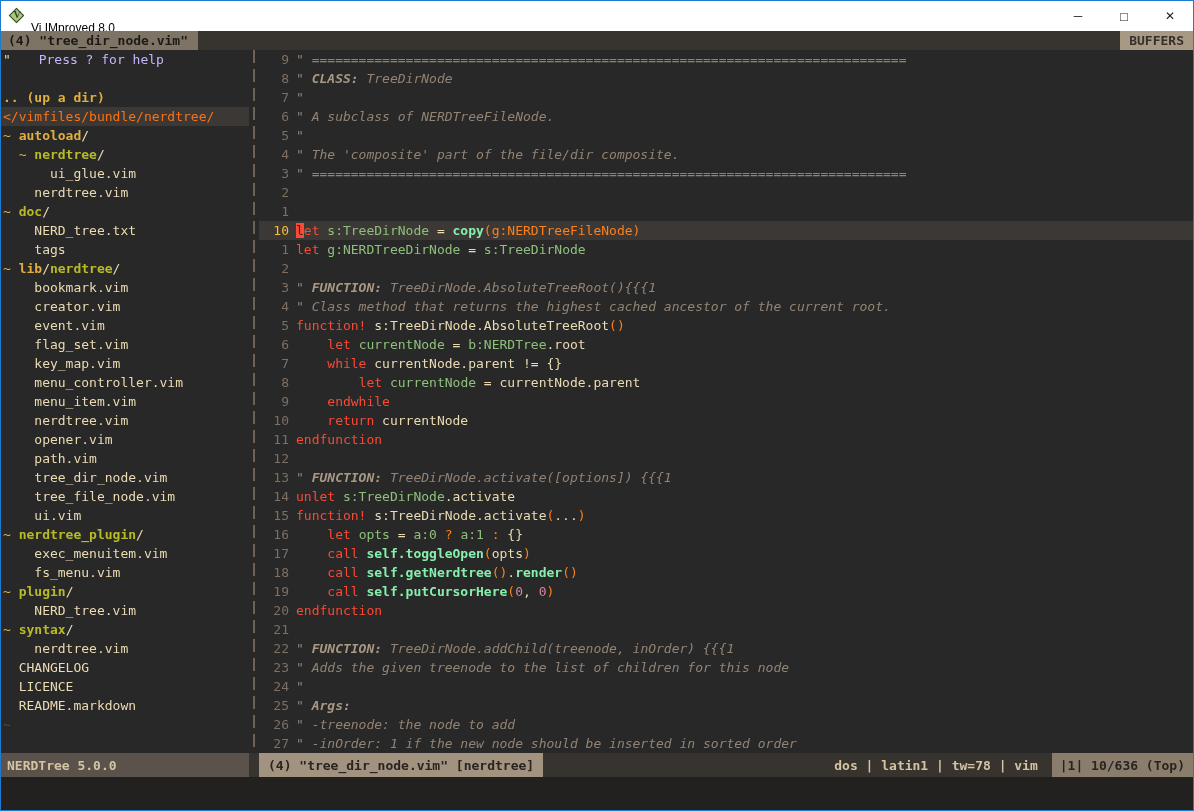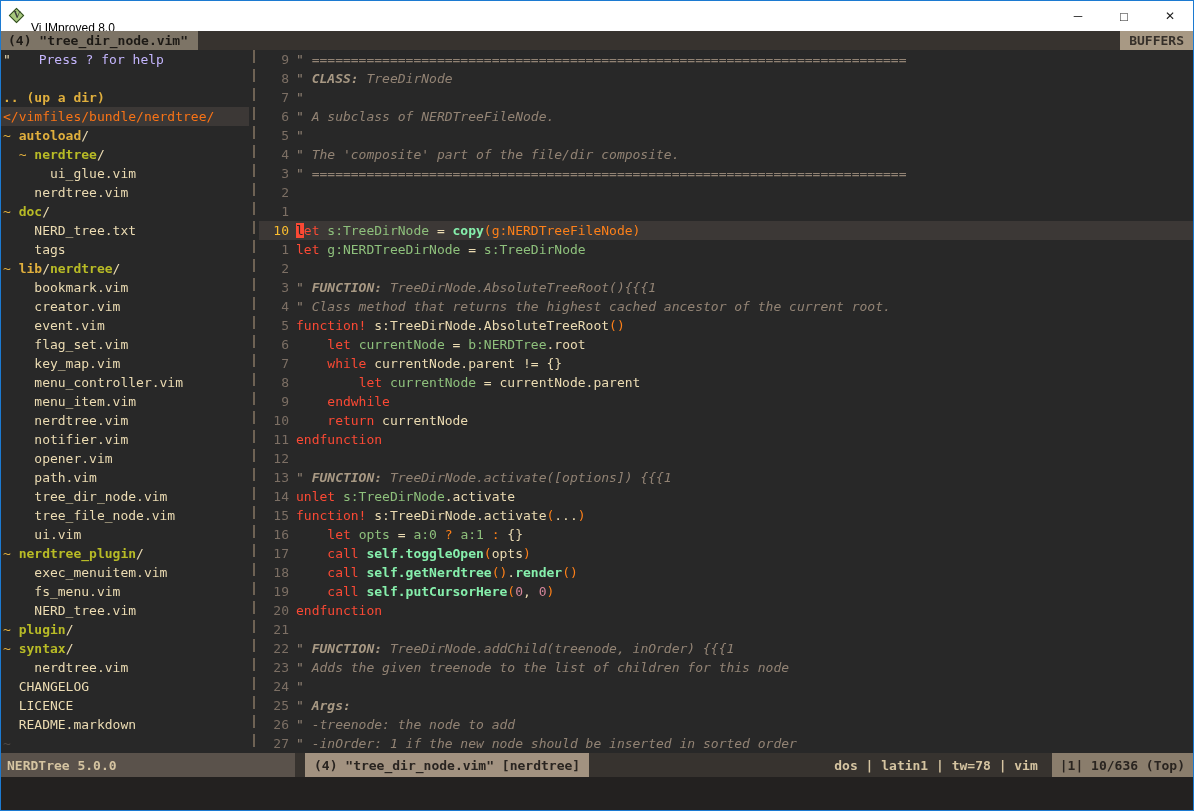--- a/index.html
+++ b/index.html
@@ -82,21 +82,21 @@
   .s-gold   { color:#e0af3d; }
   .s-goldb  { color:#e0af3d; font-weight:bold; }
   .s-root { color:#f97316; }
   .s-dim  { color:#504945; }
   
   .statusline {
     height:24px; flex:0 0 auto; display:flex; align-items:stretch;
     background:#37332f; font-size:13px; font-weight:bold;
   }
   .sl-left {
-    width:294px; flex:0 0 auto; background:#5a524b; color:#d5c4a1;
+    width:248px; flex:0 0 auto; background:#5a524b; color:#d5c4a1;
     display:flex; align-items:center; padding-left:6px; white-space:pre;
   }
   .sl-gap { width:10px; flex:0 0 auto; background:#37332f; }
   .sl-file {
     background:#a29280; color:#292420; display:flex; align-items:center;
     padding:0 9px; white-space:pre;
   }
   .sl-spacer { flex:1 1 auto; }
   .sl-flags {
     color:#d5c4a1; display:flex; align-items:center; padding-right:14px; white-space:pre;
@@ -148,31 +148,30 @@
         <div class="tree-row"><span class="s-fg">    tags</span></div>
         <div class="tree-row"><span class="s-gold">~ </span><span class="s-goldb">lib</span><span class="s-fg">/</span><span class="s-greenb">nerdtree</span><span class="s-fg">/</span></div>
         <div class="tree-row"><span class="s-fg">    bookmark.vim</span></div>
         <div class="tree-row"><span class="s-fg">    creator.vim</span></div>
         <div class="tree-row"><span class="s-fg">    event.vim</span></div>
         <div class="tree-row"><span class="s-fg">    flag_set.vim</span></div>
         <div class="tree-row"><span class="s-fg">    key_map.vim</span></div>
         <div class="tree-row"><span class="s-fg">    menu_controller.vim</span></div>
         <div class="tree-row"><span class="s-fg">    menu_item.vim</span></div>
         <div class="tree-row"><span class="s-fg">    nerdtree.vim</span></div>
-        <div class="tree-row"><span class="s-fg">    notifier.vim</span></div>
         <div class="tree-row"><span class="s-fg">    opener.vim</span></div>
         <div class="tree-row"><span class="s-fg">    path.vim</span></div>
         <div class="tree-row"><span class="s-fg">    tree_dir_node.vim</span></div>
         <div class="tree-row"><span class="s-fg">    tree_file_node.vim</span></div>
         <div class="tree-row"><span class="s-fg">    ui.vim</span></div>
         <div class="tree-row"><span class="s-gold">~ </span><span class="s-greenb">nerdtree_plugin</span><span class="s-fg">/</span></div>
         <div class="tree-row"><span class="s-fg">    exec_menuitem.vim</span></div>
         <div class="tree-row"><span class="s-fg">    fs_menu.vim</span></div>
+        <div class="tree-row"><span class="s-gold">~ </span><span class="s-greenb">plugin</span><span class="s-fg">/</span></div>
         <div class="tree-row"><span class="s-fg">    NERD_tree.vim</span></div>
-        <div class="tree-row"><span class="s-gold">~ </span><span class="s-greenb">plugin</span><span class="s-fg">/</span></div>
         <div class="tree-row"><span class="s-gold">~ </span><span class="s-greenb">syntax</span><span class="s-fg">/</span></div>
         <div class="tree-row"><span class="s-fg">    nerdtree.vim</span></div>
         <div class="tree-row"><span class="s-fg">  CHANGELOG</span></div>
         <div class="tree-row"><span class="s-fg">  LICENCE</span></div>
         <div class="tree-row"><span class="s-fg">  README.markdown</span></div>
         <div class="tree-row"><span class="s-dim">~</span></div>
       </div>
     <div class="vsep"></div>
     <div class="editor" id="editor-body">
         <div class="code-row"><span class="lnum">9</span><span class="ltext"><span class="s-cm">" ============================================================================</span></span></div>

